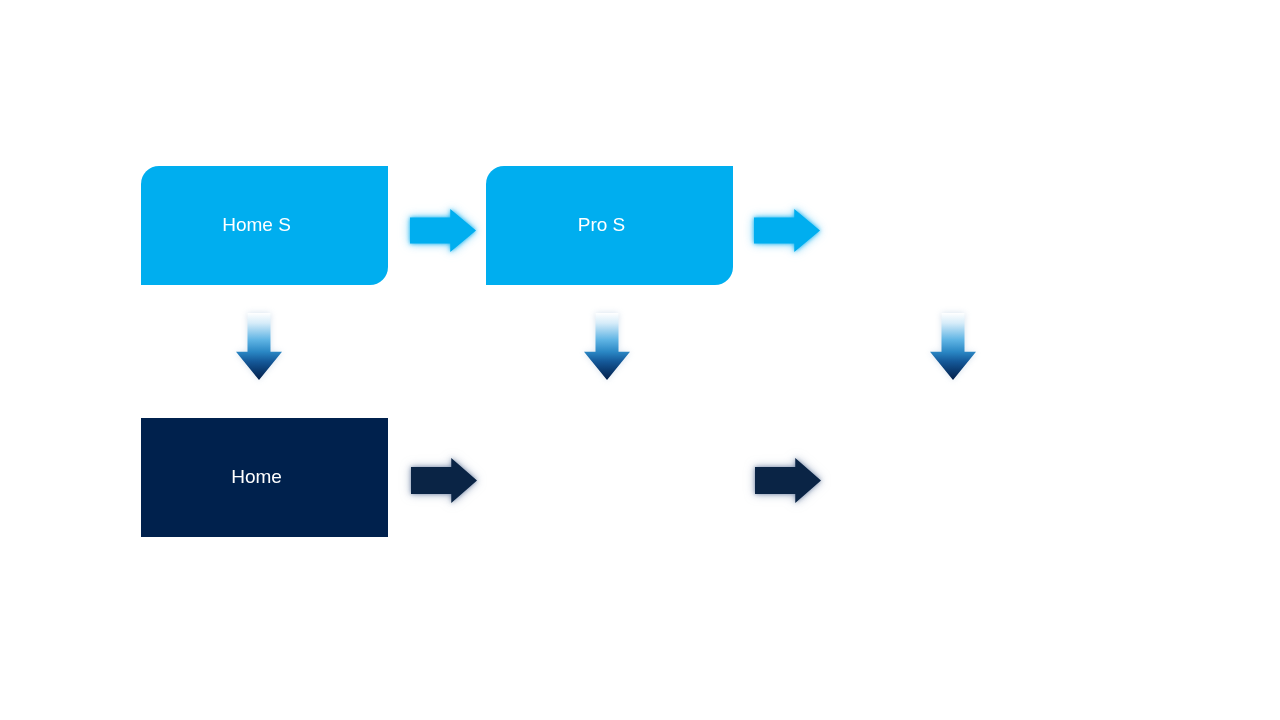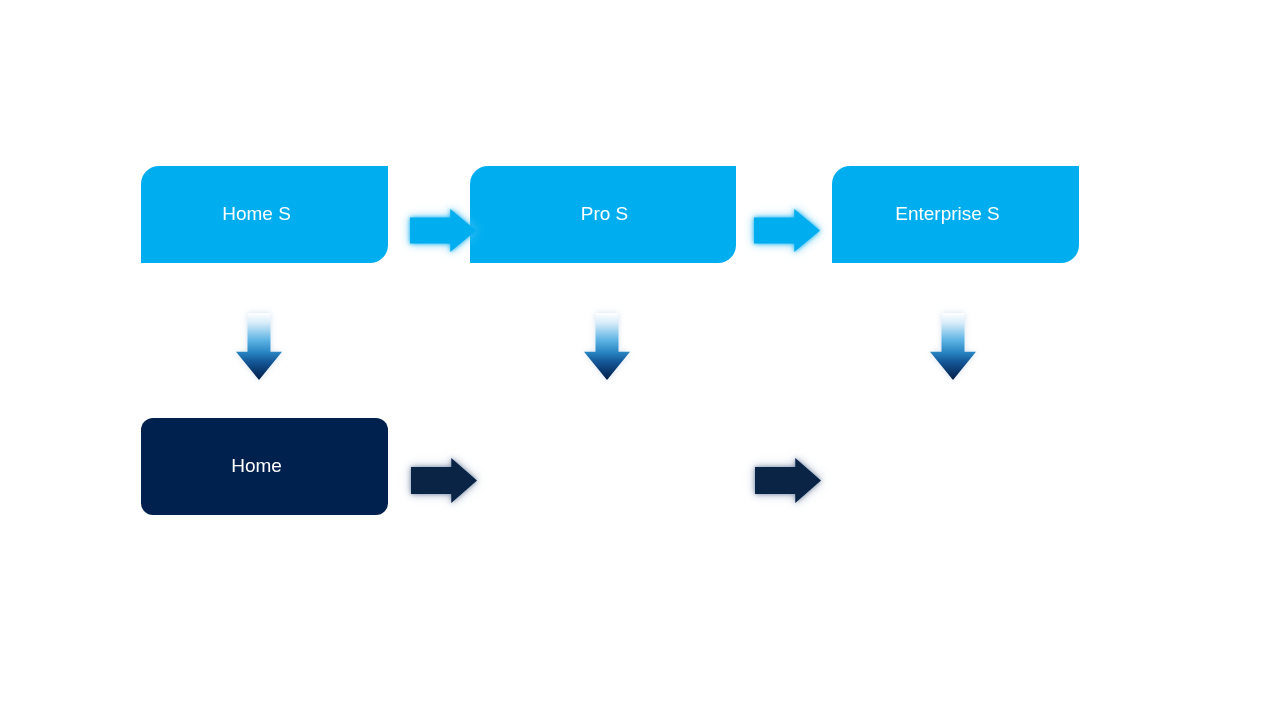--- a/index.html
+++ b/index.html
@@ -11,44 +11,43 @@
   .stage {
     position: relative;
     width: 1280px;
     height: 720px;
     background: var(--canvas-bg, #ffffff);
     overflow: hidden;
   }
   .node {
     position: absolute;
     width: 247px;
-    height: 97px;
+    height: 119px;
     display: flex;
     align-items: center;
     justify-content: center;
     color: var(--node-text, #ffffff);
     font-size: 19px;
     line-height: 1.2;
   }
   .node .label {
     transform: translateX(-8px);
     white-space: nowrap;
   }
   .node.top {
     background: var(--node-light, #00aeef);
     border-radius: 18px 0 18px 0;
     top: 166px;
   }
   .node.bottom {
     background: var(--node-dark, #00214d);
     top: 418px;
-    border-radius: 12px;
   }
   .col-1 { left: 141px; }
-  .col-2 { left: 470px; padding-left: 19px; }
+  .col-2 { left: 486px; }
   .col-3 { left: 832px; }
 
   
   .arrow {
     position: absolute;
   }
   .arrow .shape {
     width: 100%;
     height: 100%;
   }
@@ -93,23 +92,20 @@
 <body>
 
 <div class="stage">
 
   <div class="node top col-1">
     <span class="label">Home S</span>
   </div>
   <div class="node top col-2">
     <span class="label">Pro S</span>
   </div>
-  <div class="node top col-3">
-    <span class="label">Enterprise S</span>
-  </div>
 
   <div class="arrow arrow-right light ar-1">
     <div class="shape"></div>
   </div>
   <div class="arrow arrow-right light ar-2">
     <div class="shape"></div>
   </div>
 
   <div class="arrow arrow-down ad-1">
     <div class="shape"></div>

